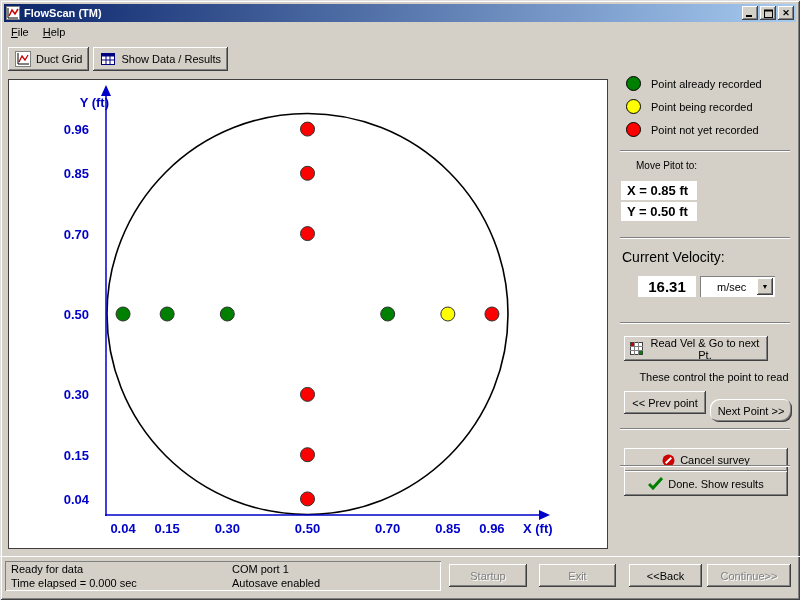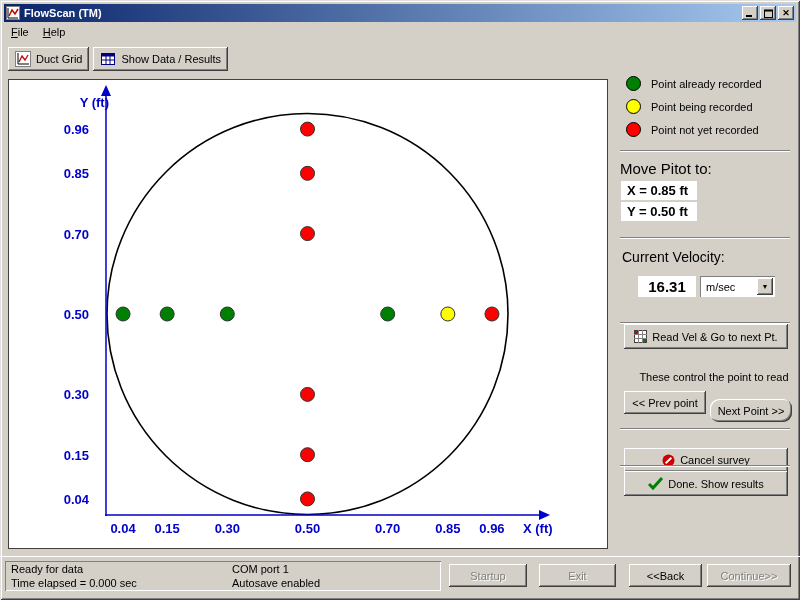--- a/index.html
+++ b/index.html
@@ -44,30 +44,30 @@
     position:absolute; left:8px; top:79px; width:600px; height:470px;
     background:#fff; border:1px solid #404040;
   }
   .axis-label { font:bold 13px "Liberation Sans",sans-serif; fill:#0000cc; }
   
   .right-panel { position:absolute; left:616px; top:70px; width:180px; height:486px; font-size:11px; }
   .legend-row { position:relative; display:flex; align-items:center; height:23px; padding-left:10px; }
   .legend-dot { width:15px; height:15px; border-radius:50%; border:1px solid #000; margin-right:10px; flex:0 0 auto; }
   .legend-label { font-size:11px; }
   .divider { position:absolute; left:4px; width:170px; height:2px; border-top:1px solid #808080; border-bottom:1px solid #fff; }
-  .rp-text13 { position:absolute; left:4px; font-size:15px; }
+  .rp-text13 { position:absolute; left:20px; font-size:10px; }
   .value-box { position:absolute; left:5px; background:#fff; font-weight:bold; font-size:13px; padding:2px 6px; min-width:76px; }
   .vel-title { position:absolute; left:6px; font-size:14px; }
   .vel-value { position:absolute; left:22px; top:206px; width:58px; background:#fff; font-weight:bold; font-size:15px; text-align:center; padding:2px 4px; }
   .combo {
     position:absolute; left:84px; top:206px; width:75px; height:21px; background:#fff;
     box-shadow: inset 1px 1px #808080, inset -1px -1px #fff;
     display:flex; align-items:center;
   }
-  .combo-value { flex:1; padding-left:6px; font-size:11px; }
+  .combo-value { flex:1; padding-left:17px; font-size:11px; }
   .combo-arrow {
     width:16px; height:17px; margin-right:2px; background:#d4d0c8;
     display:flex; align-items:center; justify-content:center; font-size:7px;
     box-shadow: inset -1px -1px #404040, inset 1px 1px #fff, inset -2px -2px #808080;
   }
   .btn {
     position:absolute; display:flex; align-items:center; justify-content:center; gap:5px;
     background:#d4d0c8; border:none; font:11px "Liberation Sans",sans-serif; color:#000;
     box-shadow: inset -1px -1px #404040, inset 1px 1px #fff, inset -2px -2px #808080;
   }
@@ -207,21 +207,21 @@
 
     <div class="vel-title" style="top:179px;">Current Velocity:</div>
     <div class="vel-value">16.31</div>
     <div class="combo">
       <span class="combo-value">m/sec</span>
       <span class="combo-arrow">▼</span>
     </div>
 
     <div class="divider" style="top:252px;"></div>
 
-    <button class="btn" style="left:8px; top:254px; width:164px; height:25px;">
+    <button class="btn" style="left:8px; top:266px; width:144px; height:25px;">
       <span style="display:inline-flex;">
         <svg width="13" height="13">
           <rect x="0.5" y="0.5" width="12" height="12" fill="#fff" stroke="#404040"></rect>
           <line x1="0" y1="4.5" x2="13" y2="4.5" stroke="#808080"></line>
           <line x1="0" y1="8.5" x2="13" y2="8.5" stroke="#808080"></line>
           <line x1="4.5" y1="0" x2="4.5" y2="13" stroke="#808080"></line>
           <line x1="8.5" y1="0" x2="8.5" y2="13" stroke="#808080"></line>
           <rect x="1" y="1" width="3" height="3" fill="#cc0000"></rect>
           <rect x="9" y="9" width="3" height="3" fill="#008000"></rect>
         </svg>

